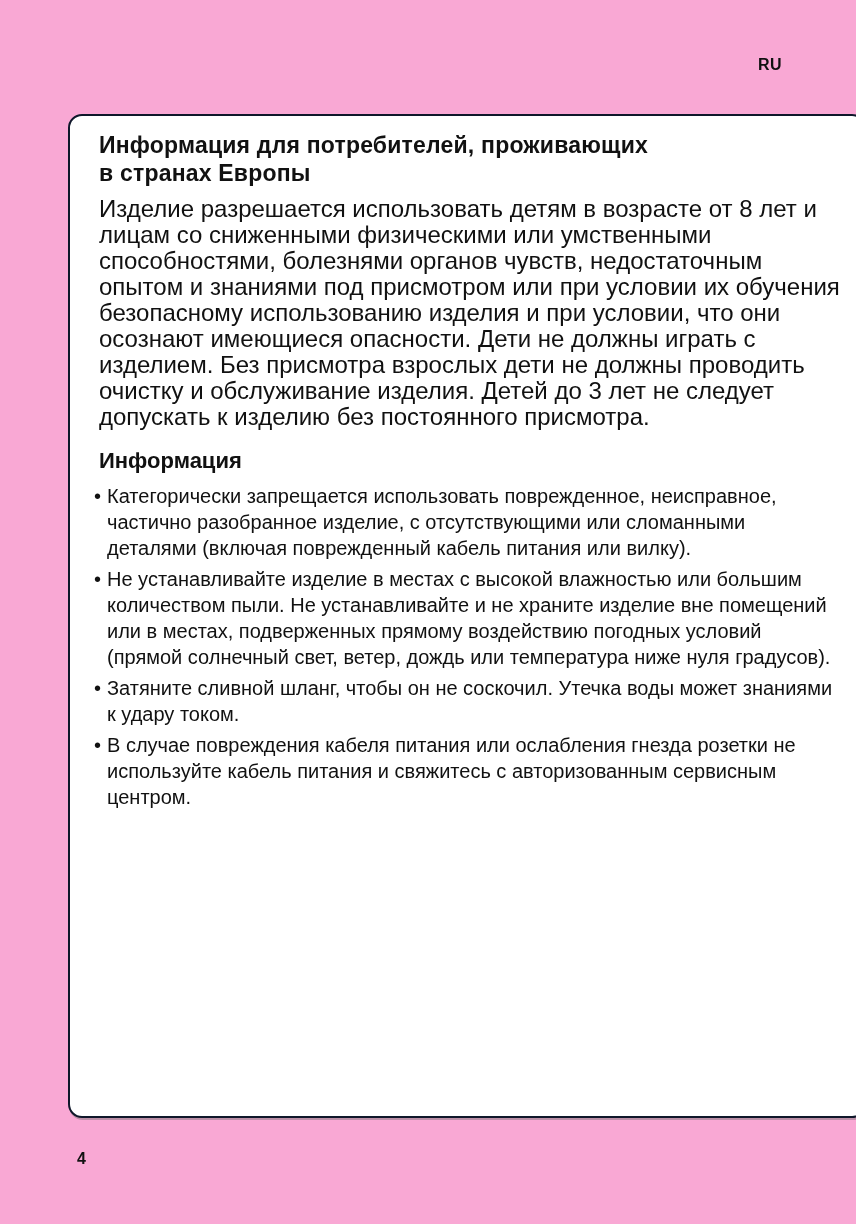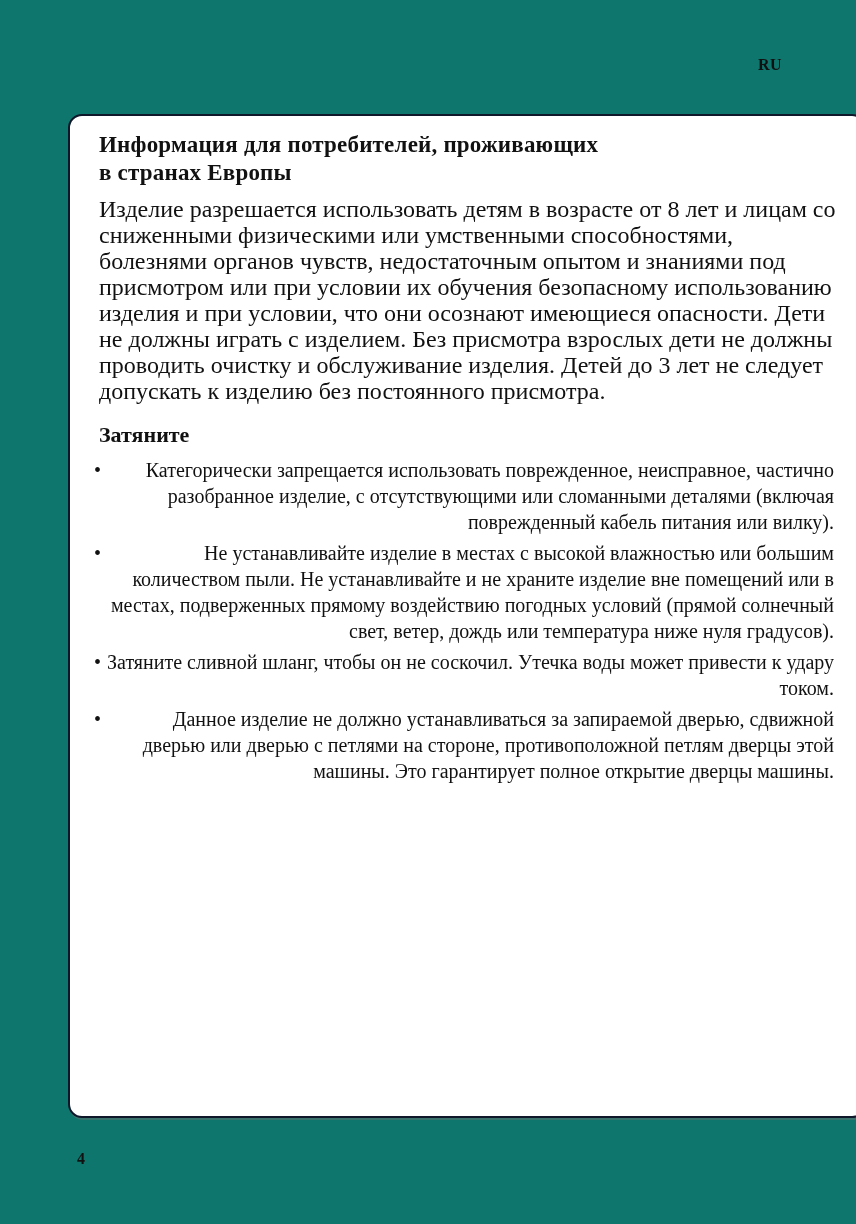--- a/index.html
+++ b/index.html
@@ -4,22 +4,22 @@
 <style>
   html, body {
     margin: 0;
     padding: 0;
     background: #ffffff;
   }
   .page {
     position: relative;
     width: 856px;
     height: 1224px;
-    background: #0f766e;
-    font-family: Liberation Serif, serif;
+    background: #f9a8d4;
+    font-family: Liberation Sans, sans-serif;
     color: #111111;
     overflow: hidden;
   }
   .lang-tag {
     position: absolute;
     top: 56px;
     right: 74px;
     font-size: 16px;
     font-weight: bold;
     letter-spacing: 0.5px;
@@ -55,21 +55,20 @@
     font-size: 22px;
     font-weight: bold;
     line-height: 26px;
     margin: 18px 0 9px 0;
   }
   ul.bullet-list {
     list-style: none;
     margin: 6px;
     padding: 0 0 0 0;
     margin-left: -5px;
-    text-align: right;
   }
   ul.bullet-list li {
     position: relative;
     padding-left: 13px;
     font-size: 20px;
     line-height: 26px;
     margin: 0 0 5px 0;
   }
   ul.bullet-list li::before {
     content: "\2022";
@@ -93,26 +92,26 @@
 
   <div class="lang-tag">RU</div>
 
   <div class="info-box">
 
     <h1 class="info-title">Информация для потребителей, проживающих
 в странах Европы</h1>
 
     <p class="info-intro">Изделие разрешается использовать детям в возрасте от 8 лет и лицам со сниженными физическими или умственными способностями, болезнями органов чувств, недостаточным опытом и знаниями под присмотром или при условии их обучения безопасному использованию изделия и при условии, что они осознают имеющиеся опасности. Дети не должны играть с изделием. Без присмотра взрослых дети не должны проводить очистку и обслуживание изделия. Детей до 3 лет не следует допускать к изделию без постоянного присмотра.</p>
 
-    <h2 class="section-heading">Затяните</h2>
+    <h2 class="section-heading">Информация</h2>
 
     <ul class="bullet-list">
         <li>Категорически запрещается использовать поврежденное, неисправное, частично разобранное изделие, с отсутствующими или сломанными деталями (включая поврежденный кабель питания или вилку).</li>
         <li>Не устанавливайте изделие в местах с высокой влажностью или большим количеством пыли. Не устанавливайте и не храните изделие вне помещений или в местах, подверженных прямому воздействию погодных условий (прямой солнечный свет, ветер, дождь или температура ниже нуля градусов).</li>
-        <li>Затяните сливной шланг, чтобы он не соскочил. Утечка воды может привести к удару током.</li>
-        <li>Данное изделие не должно устанавливаться за запираемой дверью, сдвижной дверью или дверью с петлями на стороне, противоположной петлям дверцы этой машины. Это гарантирует полное открытие дверцы машины.</li>
+        <li>Затяните сливной шланг, чтобы он не соскочил. Утечка воды может знаниями к удару током.</li>
+        <li>В случае повреждения кабеля питания или ослабления гнезда розетки не используйте кабель питания и свяжитесь с авторизованным сервисным центром.</li>
       </ul>
 
   </div>
 
   <div class="page-number">4</div>
 
 </div>
 
 </body></html>

